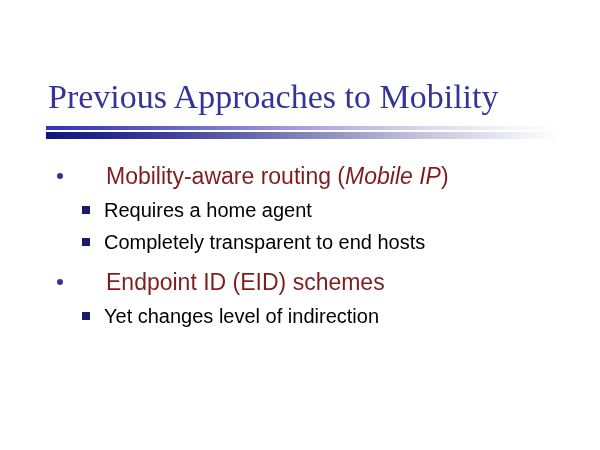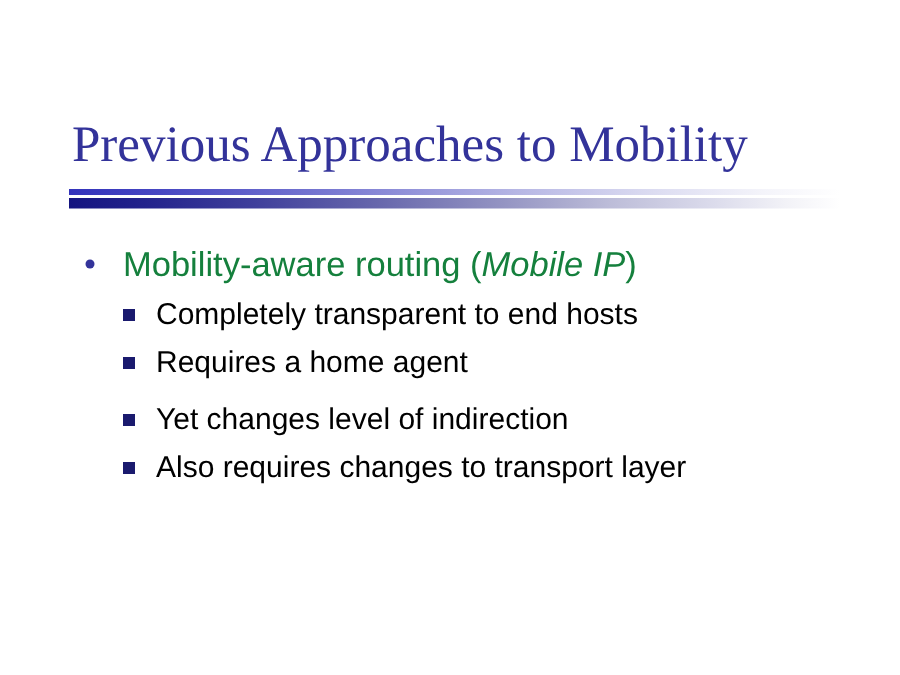--- a/index.html
+++ b/index.html
@@ -56,25 +56,25 @@
   
   .body {
     position: absolute;
     left: 0;
     top: 118px;
     width: 600px;
   }
 
   .l1 {
     position: relative;
-    padding-left: 82px;
+    padding-left: 106px;
     height: 36px;
     line-height: 36px;
     font-size: 23px;
-    color: #15803d;
+    color: #7f1d1d;
     white-space: nowrap;
   }
   .l1 .marker {
     position: absolute;
     left: 57px;
     top: 50%;
     margin-top: -3px;
     width: 6px;
     height: 6px;
     border-radius: 50%;
@@ -119,34 +119,34 @@
 
   <div class="body">
 
     <div class="l1">
       <span class="marker"></span>
       <span>Mobility-aware routing (</span><span class="ital">Mobile IP</span><span>)</span>
     </div>
 
     <div class="l2">
       <span class="marker"></span>
-      <span>Completely transparent to end hosts</span>
+      <span>Requires a home agent</span>
     </div>
     <div class="l2">
       <span class="marker"></span>
-      <span>Requires a home agent</span>
+      <span>Completely transparent to end hosts</span>
     </div>
 
     <div class="spacer-1"></div>
 
+    <div class="l1">
+      <span class="marker"></span>
+      <span>Endpoint ID (EID) schemes</span><span class="ital"></span><span></span>
+    </div>
 
     <div class="l2">
       <span class="marker"></span>
       <span>Yet changes level of indirection</span>
-    </div>
-    <div class="l2">
-      <span class="marker"></span>
-      <span>Also requires changes to transport layer</span>
     </div>
 
   </div>
 
 </div>
 
 </body></html>

